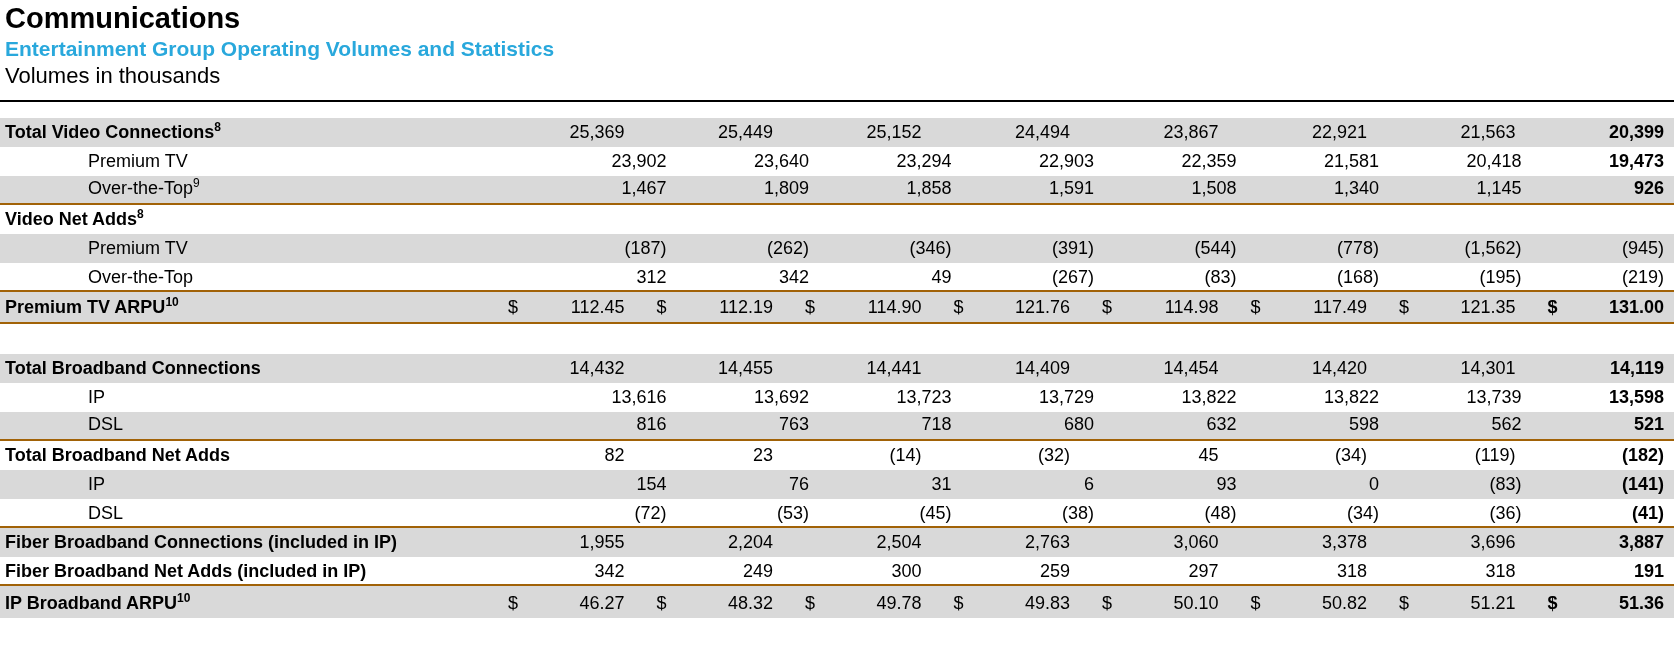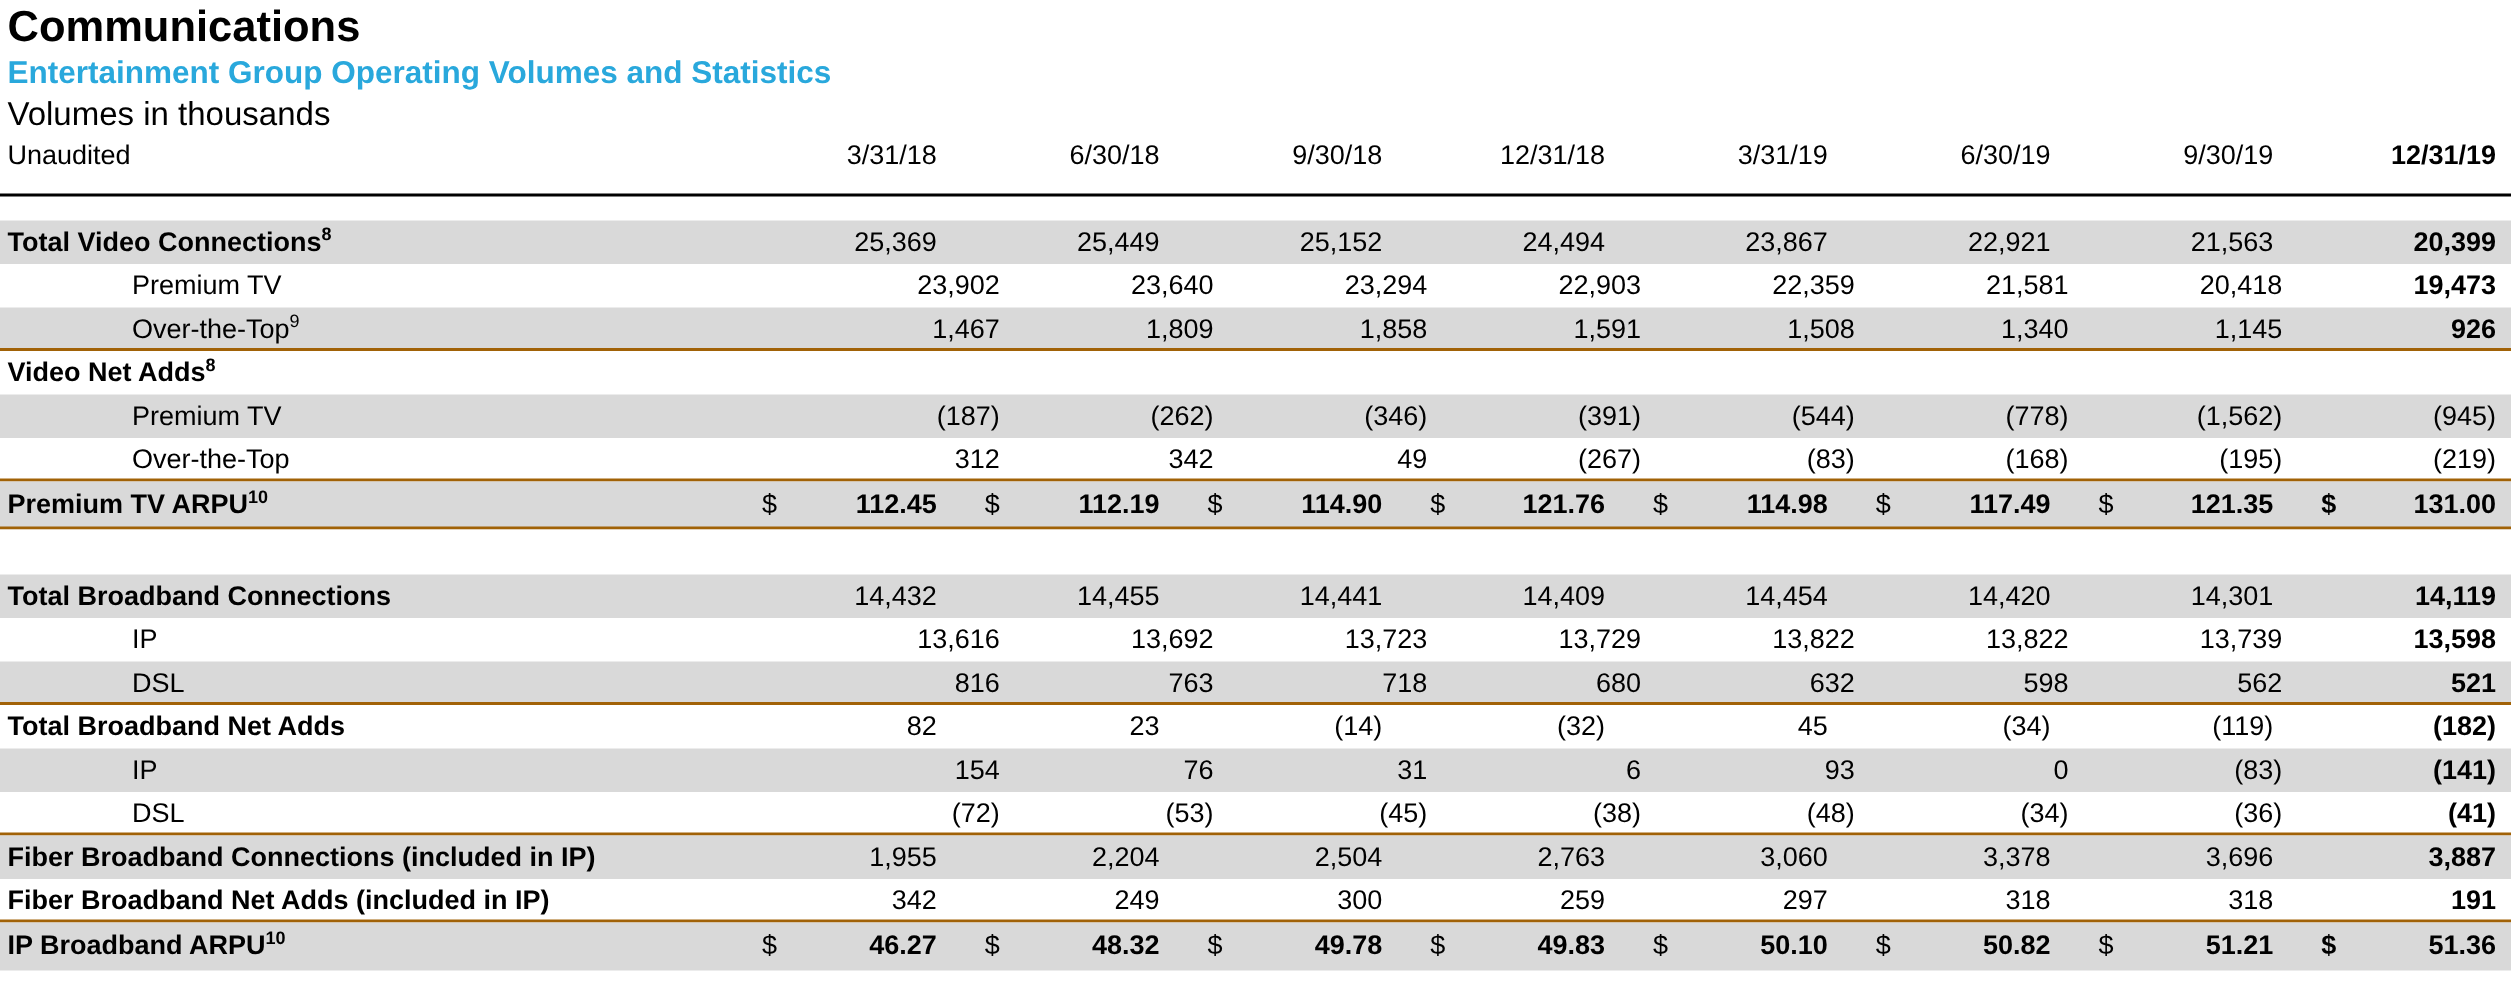--- a/index.html
+++ b/index.html
@@ -10,50 +10,39 @@
     background:#fff; color:#000;
     font-family:"Liberation Sans","DejaVu Sans",sans-serif;
   }
   .page-title { font-size:29px; font-weight:bold; margin:3px 0 0 5px; line-height:1.05; }
   .report-subtitle { font-size:21px; font-weight:bold; color:var(--accent); margin:5px 0 0 5px; line-height:1.05; }
   .note { font-size:22px; margin:5px 0 0 5px; line-height:21px; }
   .date-row { display:flex; margin-top:5px; font-size:18px; height:24px; line-height:24px; }
   .label-cell { flex:0 0 486px; width:486px; padding-left:5px; overflow:hidden; white-space:nowrap; }
   .cell { flex:1 1 0; text-align:right; padding-right:10px; white-space:nowrap; }
   .cell.cur { display:flex; justify-content:space-between; padding-left:22px; }
-  .cell.cur .val { text-align:right;font-weight:bold; }
+  .cell.cur .val { text-align:right; }
   .rule { border-bottom:2px solid #000; margin-top:14px; }
   .table { margin-top:16px; }
   .row { display:flex; height:29px; line-height:29px; font-size:18px; }
-  .row.shaded { background:var(--shade); }
+  .row.shaded { background:var(--shade);align-items:flex-end; }
   .row.rule-below { border-bottom:2px solid #a16207; }
   .row.currency-row { height:32px; line-height:30px; }
   .spacer-row { height:30px; background:#fff; }
   .b { font-weight:bold; }
   .indent { padding-left:40px;margin-left:48px; }
   sup { font-size:12px; line-height:0; vertical-align:super; }
 </style>
 </head>
 <body style="--accent: #29A8DC; --shade: #D9D9D9;">
 
 <div class="page">
   <div class="page-title">Communications</div>
   <div class="report-subtitle">Entertainment Group Operating Volumes and Statistics</div>
   <div class="note">Volumes in thousands</div>
-  <div class="date-row">
-    <div class="label-cell">Unaudited</div>
-  <div class="cell">3/31/18</div>
-      <div class="cell">6/30/18</div>
-      <div class="cell">9/30/18</div>
-      <div class="cell">12/31/18</div>
-      <div class="cell">3/31/19</div>
-      <div class="cell">6/30/19</div>
-      <div class="cell">9/30/19</div>
-      <div class="cell b">12/31/19</div>
-    </div>
   <div class="rule"></div>
   <div class="table" id="table-body">
       <div class="row shaded">
         <div class="label-cell b">Total Video Connections<sup>8</sup></div>
         <div class="cell"><span class="val">25,369</span></div>
         <div class="cell"><span class="val">25,449</span></div>
         <div class="cell"><span class="val">25,152</span></div>
         <div class="cell"><span class="val">24,494</span></div>
         <div class="cell"><span class="val">23,867</span></div>
         <div class="cell"><span class="val">22,921</span></div>

